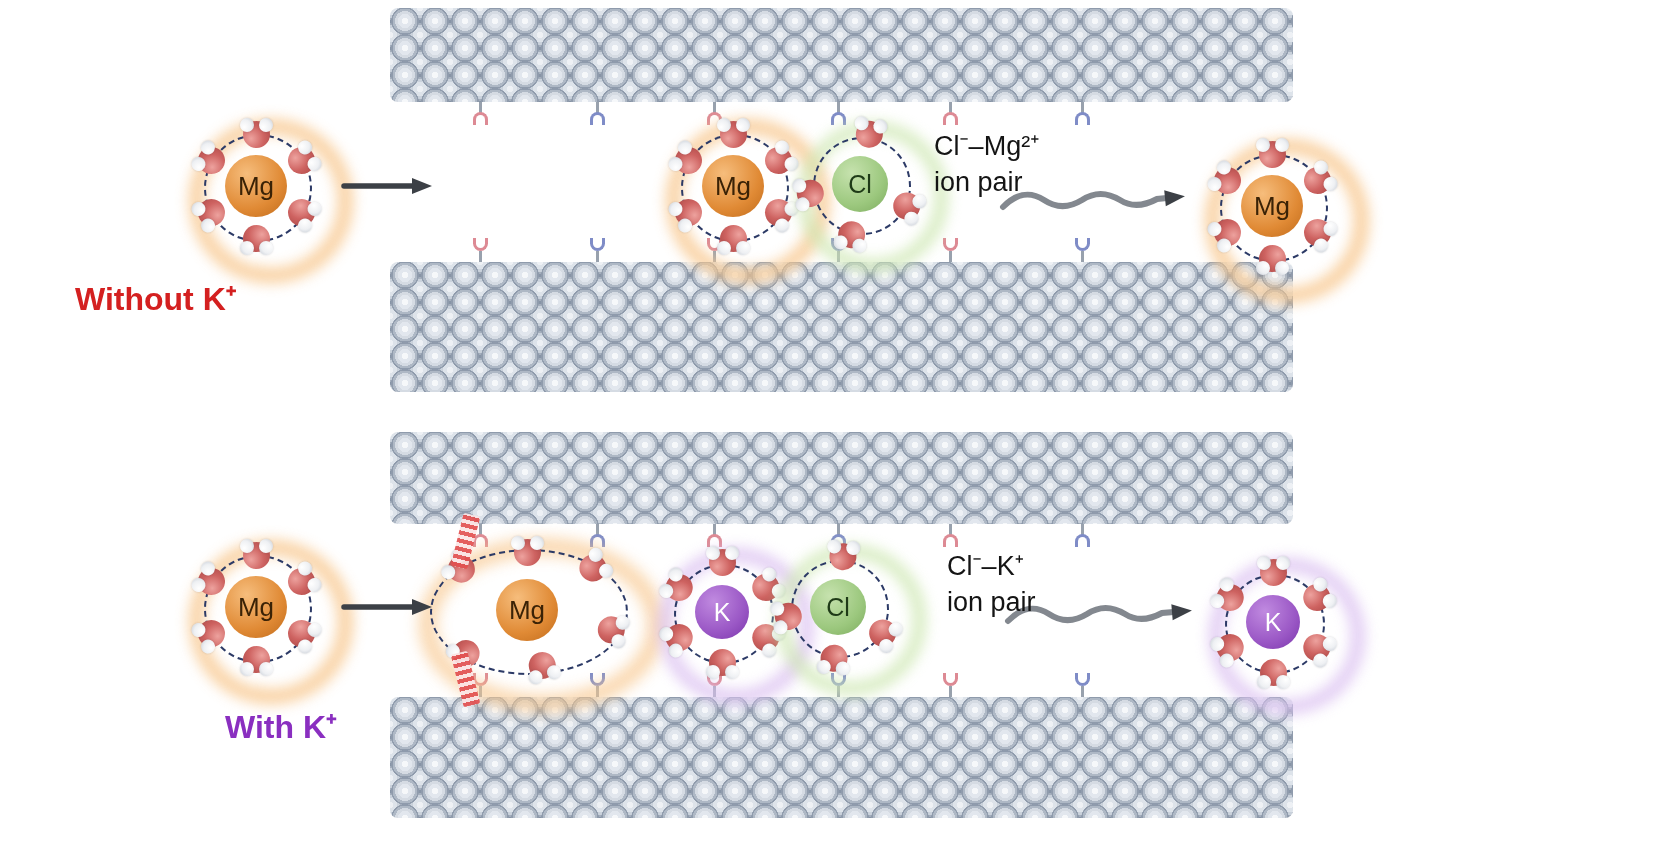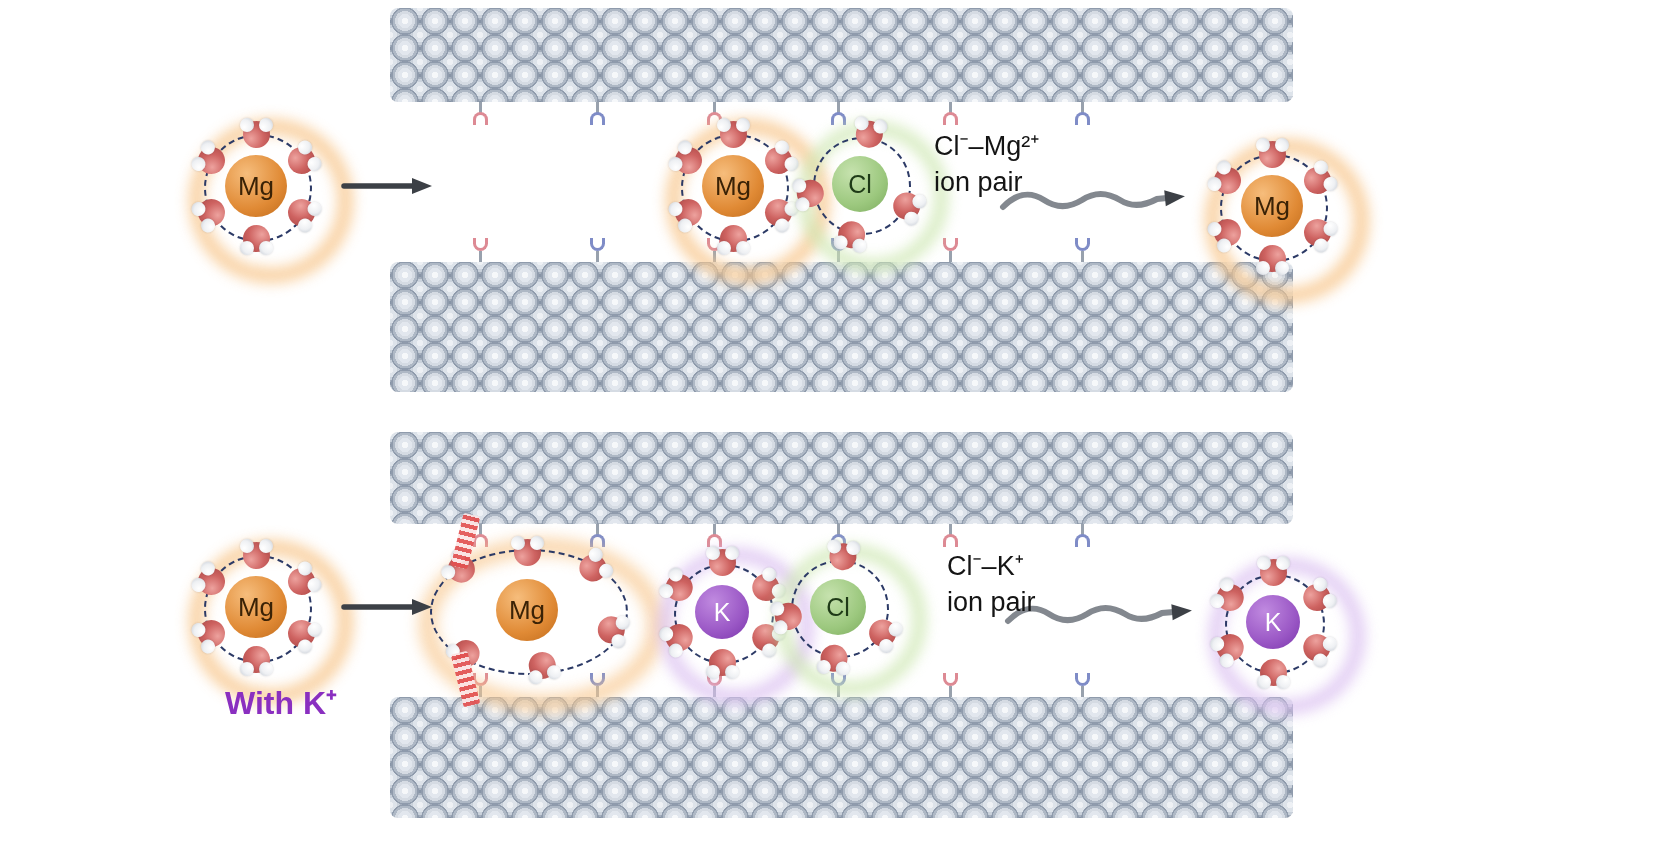--- a/index.html
+++ b/index.html
@@ -241,20 +241,21 @@
     <span class="water" style="--a:150deg"></span>
     <span class="water" style="--a:210deg"></span>
     <b class="core">Mg</b>
   </div>
 
   <div class="txt" style="left:934px;top:128px">
     <div>Cl⁻–Mg²⁺</div>
     <div>ion pair</div>
   </div>
 
+  <div class="scenario-label lab-without" style="left:75px;top:276px">Without K⁺</div>
 
   <div class="shell mg" style="left:256px;top:607px">
     <i class="glow"></i>
     <i class="dash"></i>
     <span class="water" style="--a:-90deg"></span>
     <span class="water" style="--a:-30deg"></span>
     <span class="water" style="--a:30deg"></span>
     <span class="water" style="--a:90deg"></span>
     <span class="water" style="--a:150deg"></span>
     <span class="water" style="--a:210deg"></span>
@@ -307,21 +308,21 @@
     <span class="water" style="--a:150deg"></span>
     <span class="water" style="--a:210deg"></span>
     <b class="core">K</b>
   </div>
 
   <div class="txt" style="left:947px;top:548px">
     <div>Cl⁻–K⁺</div>
     <div>ion pair</div>
   </div>
 
-  <div class="scenario-label lab-with" style="left:225px;top:680px">With K⁺</div>
+  <div class="scenario-label lab-with" style="left:225px;top:704px">With K⁺</div>
 
   <svg class="overlay" width="1675" height="866" viewBox="0 0 1675 866">
     <defs>
       <marker id="ah" markerWidth="22" markerHeight="18" refX="3" refY="9" orient="auto" markerUnits="userSpaceOnUse">
         <path d="M1 1 L21 9 L1 17 Z"></path>
       </marker>
     </defs>
     <line class="arrow-line" x1="344" y1="186" x2="414" y2="186" marker-end="url(#ah)"></line>
     <line class="arrow-line" x1="344" y1="607" x2="414" y2="607" marker-end="url(#ah)"></line>
     <path class="squiggle" marker-end="url(#ah)" d="M1003 207 c14 -14 27 -16 41 -7 c12 8 25 8 38 0 c12 -8 25 -8 38 0 c11 7 24 6 37 -1 l10 -1"></path>

